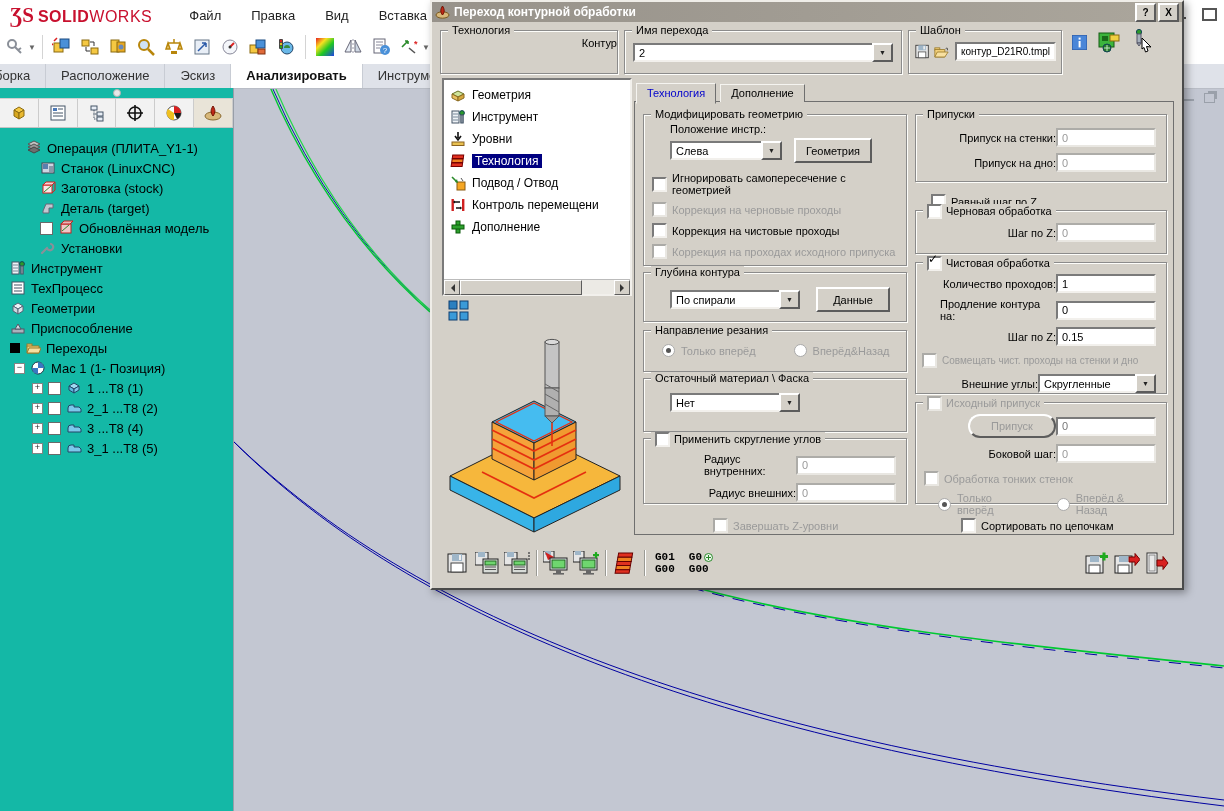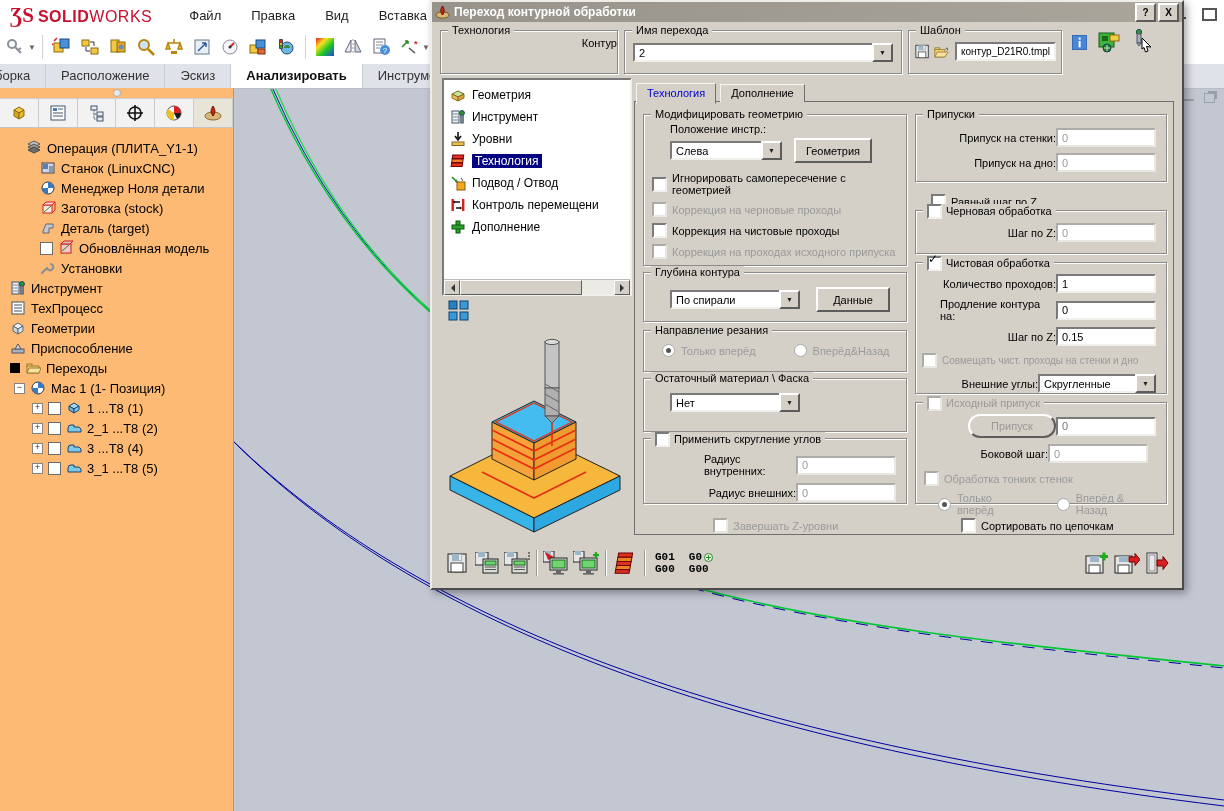--- a/index.html
+++ b/index.html
@@ -23,21 +23,21 @@
            display:flex;align-items:center;gap:2px;padding-left:2px;z-index:2;}
   .ticon{width:26px;height:26px;display:flex;align-items:center;justify-content:center;border-radius:2px;}
   .tsep{width:1px;height:24px;background:#d4d4d4;margin:0 4px;}
   .caret{font-size:8px;color:#666;margin-left:-2px;}
   .grayed{opacity:.38;filter:grayscale(1);}
   #ribbontabs{left:0;top:64px;width:1224px;height:24px;background:#dfe2e9;border-bottom:1px solid #b9bdc6;
               display:flex;align-items:stretch;z-index:2;font-size:13px;}
   .rtab{padding:4px 15px 0 15px;color:#333;border-right:1px solid #c8ccd4;white-space:nowrap;}
   .rtab.active{background:#fff;font-weight:bold;color:#111;}
   
-  #leftpanel{left:0;top:88px;width:233px;height:723px;background:#fdba74;border-right:1px solid #989ea8;z-index:2;}
+  #leftpanel{left:0;top:88px;width:233px;height:723px;background:#14b8a6;border-right:1px solid #989ea8;z-index:2;}
   .grip{height:10px;display:flex;align-items:center;justify-content:center;}
   .grip-dot{width:6px;height:6px;border-radius:50%;border:1px solid #b0b0b0;background:#e8e8e8;}
   #ptabs{display:flex;height:28px;background:#f2f2f2;border-top:1px solid #cfcfcf;border-bottom:1px solid #c4c4c4;}
   .ptab{flex:1;display:flex;align-items:center;justify-content:center;border-right:1px solid #cccccc;}
   .ptab.active{background:#e9e4d8;}
   #feattree{padding:10px 0 0 6px;font-size:13px;white-space:nowrap;}
   .trow{display:flex;align-items:center;height:20px;}
   .i16{width:16px;height:16px;margin-right:5px;flex:none;}
   .exp{width:9px;height:9px;border:1px solid #848484;background:#fff;font-size:9px;line-height:7px;
        text-align:center;margin-right:5px;flex:none;color:#333;}
@@ -345,28 +345,20 @@
     <div class="trow" style="padding-left:34px">
       <svg class="i16" viewBox="0 0 16 16">
           <rect x="2" y="3" width="12" height="10" fill="#cdd6e2" stroke="#445"></rect>
           <rect x="3" y="4" width="5" height="5" fill="#5b7fae"></rect>
           <rect x="9" y="6" width="4" height="6" fill="#8899aa"></rect>
         </svg>
       <span>Станок (LinuxCNC)</span>
     </div>
     <div class="trow" style="padding-left:34px">
       <svg class="i16" viewBox="0 0 16 16">
-          <circle cx="8" cy="8" r="6" fill="#fff" stroke="#234"></circle>
-          <path d="M8 2 A6 6 0 0 1 14 8 L8 8Z" fill="#3a78c2"></path>
-          <path d="M8 8 L8 14 A6 6 0 0 1 2 8Z" fill="#3a78c2"></path>
-        </svg>
-      <span>Менеджер Ноля детали</span>
-    </div>
-    <div class="trow" style="padding-left:34px">
-      <svg class="i16" viewBox="0 0 16 16">
           <rect x="3" y="5" width="9" height="8" fill="#fae8e8" stroke="#d02020"></rect>
           <polygon points="3,5 6,2 15,2 12,5" fill="#f5d8d8" stroke="#d02020"></polygon>
           <polyline points="15,2 15,10 12,13" fill="none" stroke="#d02020"></polyline>
           <path d="M4 12 L11 6" stroke="#2a8a2a"></path>
         </svg>
       <span>Заготовка (stock)</span>
     </div>
     <div class="trow" style="padding-left:34px">
       <svg class="i16" viewBox="0 0 16 16">
           <path d="M3,11 L6,4 L13,4 L13,8 L9,8 L9,13 L3,13Z" fill="#c2c8d0" stroke="#667"></path>
@@ -782,21 +774,21 @@
 
     <div class="grp" style="left:280px;top:300px;width:250px;height:100px">
       <div class="glab">
         <span class="cbx dis"></span>
         <span class="dis-t">Исходный припуск</span>
       </div>
       <div class="frow between" style="margin:11px 10px 0 24px">
         <div class="btn dis" style="width:84px;height:20px">Припуск</div>
         <div class="field w88" style="color:#777">0</div>
       </div>
-      <div class="frow between" style="margin:6px 18px 0 42px">
+      <div class="frow between" style="margin:6px 10px 0 42px">
         <span>Боковой шаг:</span>
         <div class="field dis w88">0</div>
       </div>
       <div class="frow" style="margin-top:8px">
         <span class="cbx dis"></span>
         <span class="lblgap dis-t">Обработка тонких стенок</span>
       </div>
       <div class="frow" style="margin-top:6px;margin-left:22px;gap:6px">
         <span class="rdo on dis"></span>
         <span class="dis-t">Только вперёд</span>

